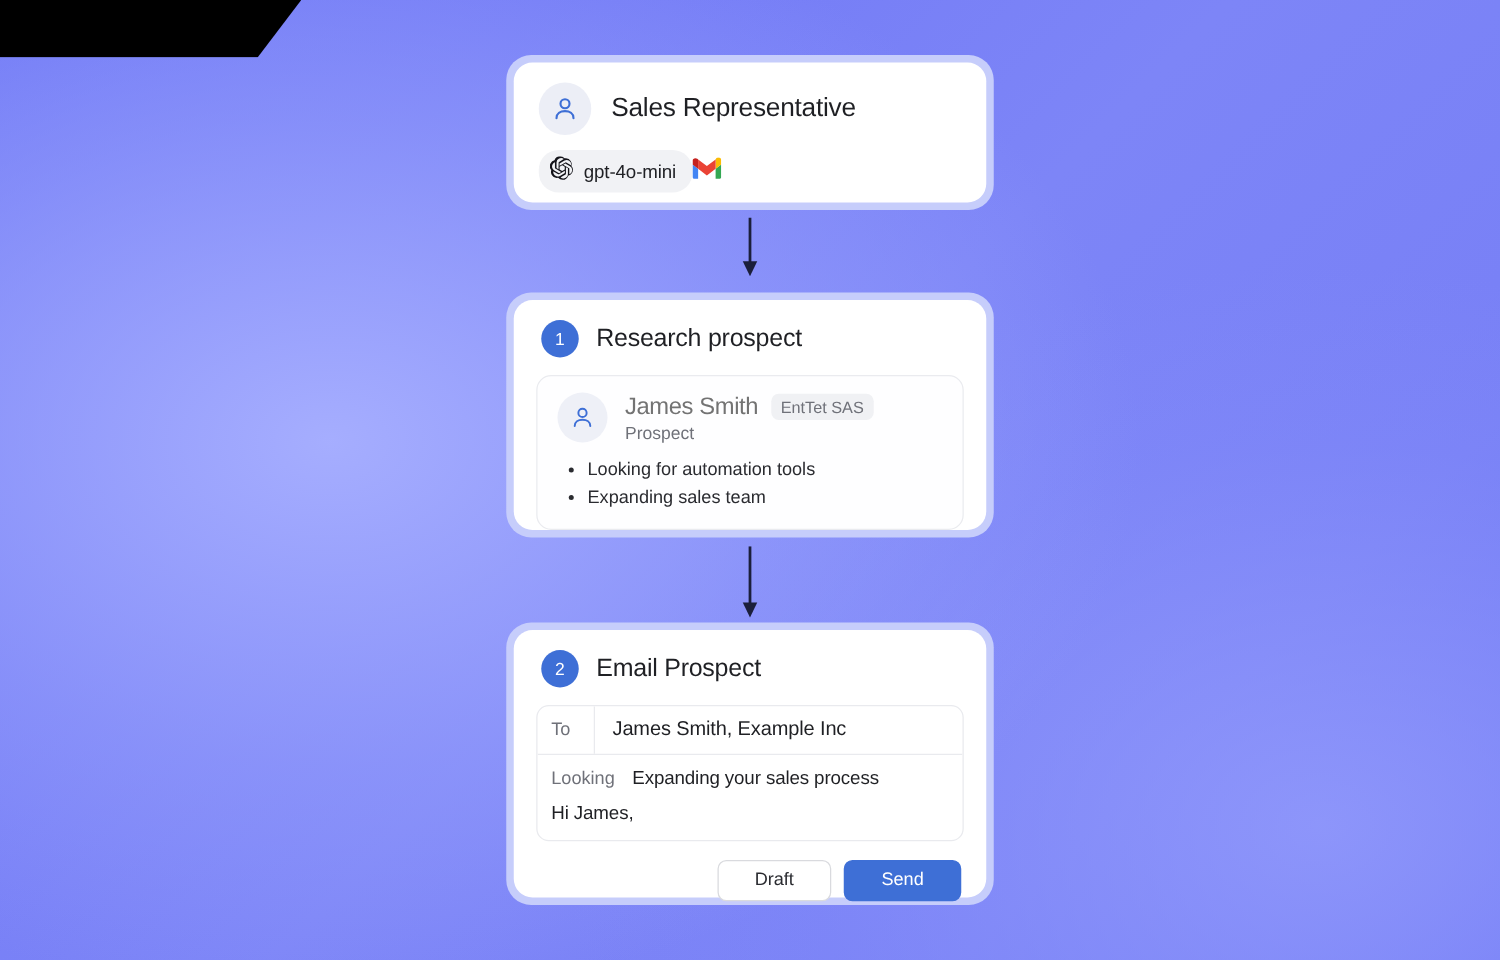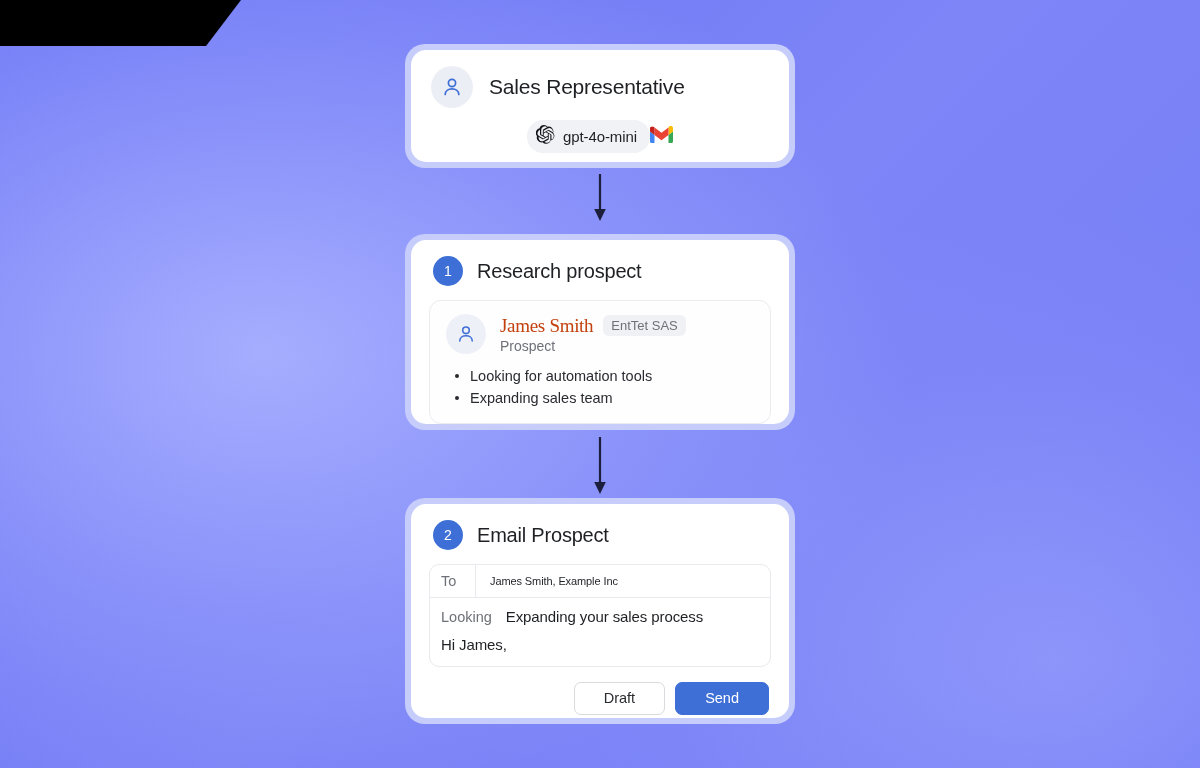--- a/index.html
+++ b/index.html
@@ -76,21 +76,21 @@
   .agent-title {
     font-size: 21px;
     color: #1f2024;
     letter-spacing: -0.2px;
     font-weight: 400;
   }
 
   .agent-meta {
     display: flex;
     align-items: center;
-    justify-content: center;
+    justify-content: flex-start;
     gap: 0;
     margin-top: 12px;
   }
   .model-chip {
     display: inline-flex;
     align-items: center;
     gap: 8px;
     background: #f1f2f5;
     border-radius: 16px;
     padding: 5px 13px 5px 9px;
@@ -163,24 +163,23 @@
     flex: none;
   }
   .prospect-names { display: flex; flex-direction: column; gap: 1px; }
   .prospect-name-row {
     display: flex;
     align-items: center;
     gap: 10px;
   }
   .prospect-name {
     font-size: 19px;
-    color: #c2410c;
+    color: #737373;
     letter-spacing: -0.3px;
     font-weight: 500;
-    font-family: Liberation Serif, serif;
   }
   .company-badge {
     background: #f0f1f4;
     color: #6f7179;
     font-size: 13px;
     border-radius: 6px;
     padding: 3px 8px;
     white-space: nowrap;
   }
   .prospect-sector {
@@ -234,21 +233,21 @@
     font-size: 14.5px;
     color: #6f7179;
     border-right: 1px solid #e9eaee;
     box-sizing: border-box;
   }
   .row-to .fld-value {
     flex: 1;
     display: flex;
     align-items: center;
     padding: 10px 14px;
-    font-size: 11px;
+    font-size: 16px;
     color: #1f2024;
     letter-spacing: -0.1px;
   }
   .row-subject {
     display: flex;
     align-items: center;
     gap: 14px;
     padding: 10px 11px 8px 11px;
   }
   .row-subject .fld-label {

